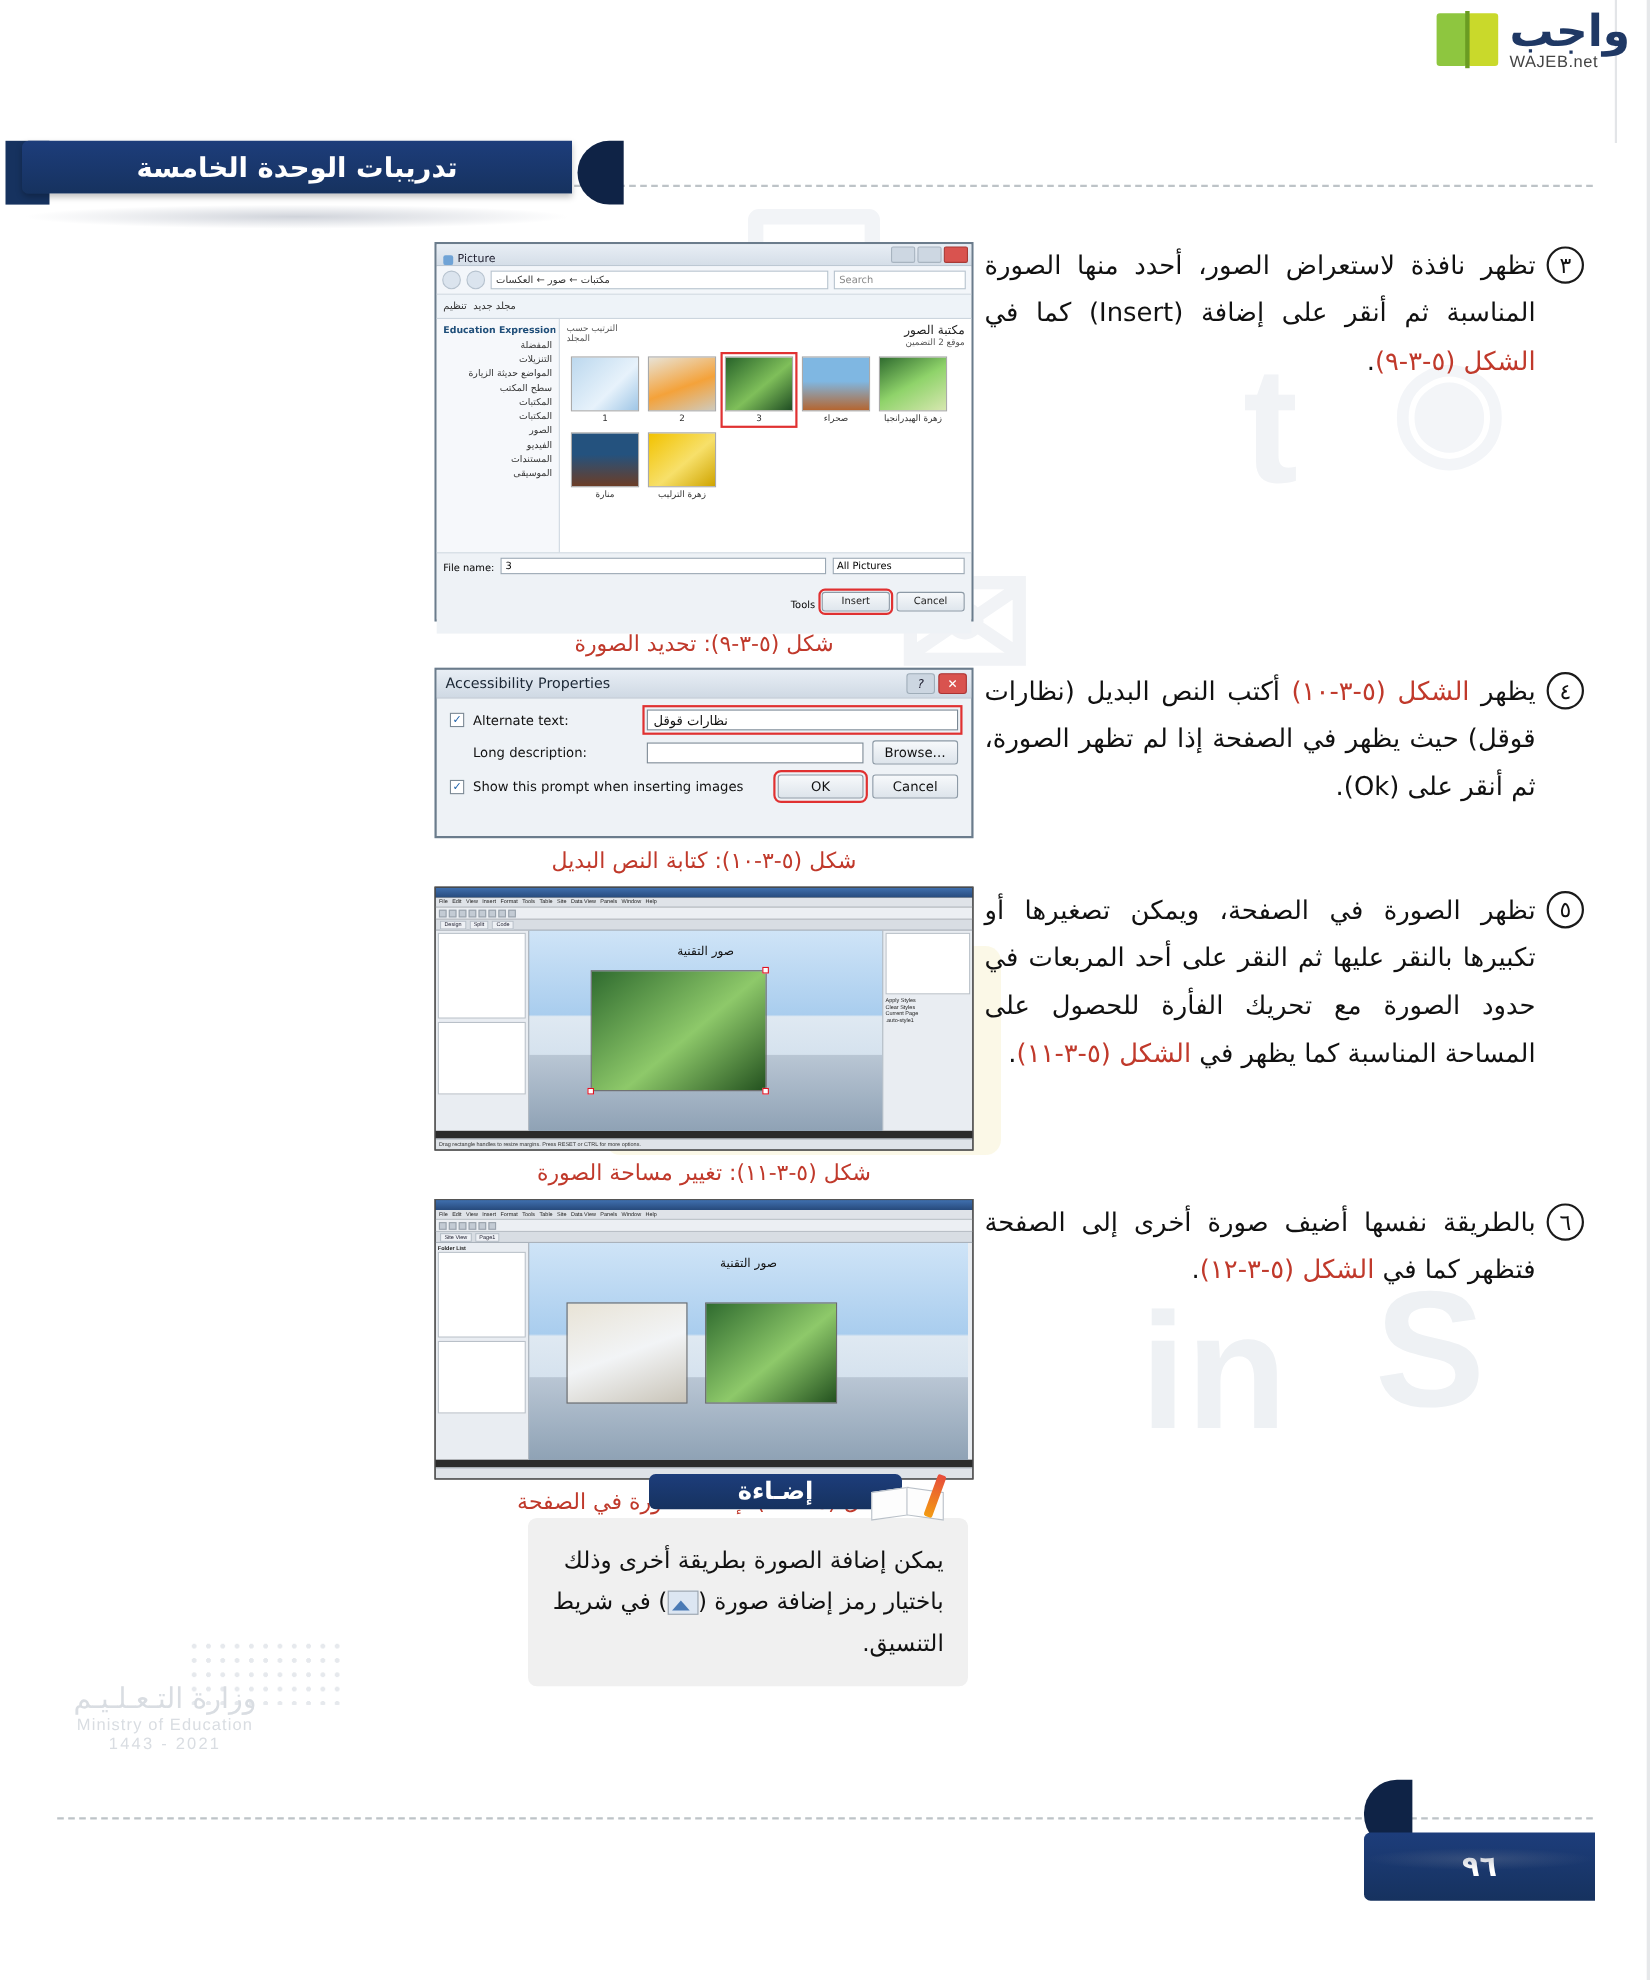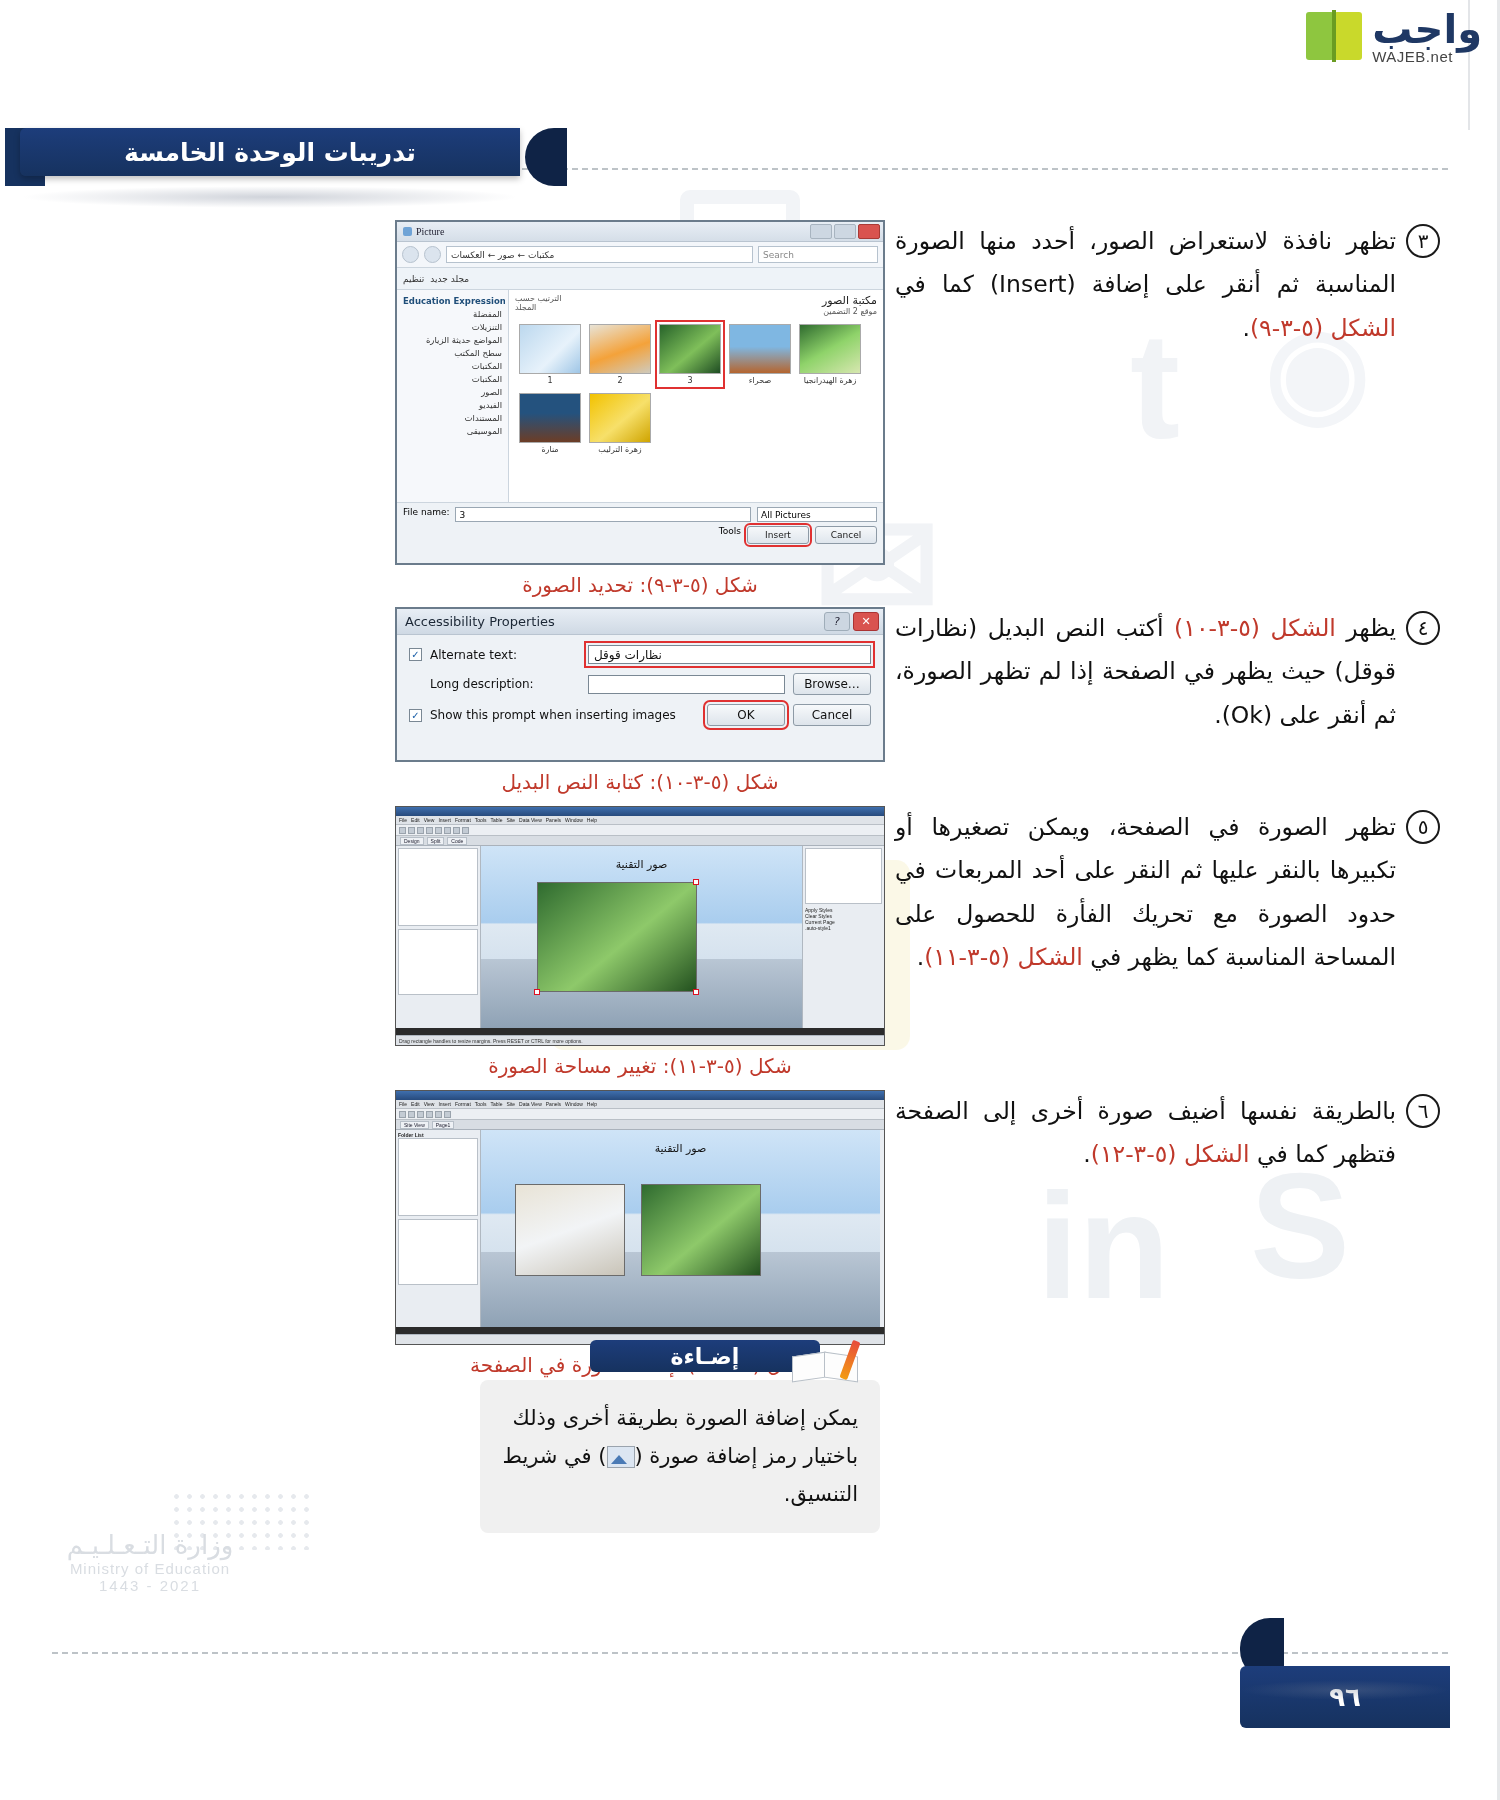--- a/index.html
+++ b/index.html
@@ -79,21 +79,21 @@
 
   .caption {
     text-align:center; color:#c0392b; font-size:20px; margin-top:8px;
     font-family:"DejaVu Sans", sans-serif;
   }
 
   
   .fig1 { width:490px; height:345px; border:2px solid #6b7c8c; background:#eef2f6;
           position:relative; direction:ltr; font-family:"DejaVu Sans", sans-serif;}
   .f1-title { height:20px; background:linear-gradient(180deg,#e8eef5,#d5dee8); border-bottom:1px solid #b9c4d0;
-              display:flex; align-items:center; padding-left:6px; font-size:10px; color:#223;font-family:Liberation Serif, serif; }
+              display:flex; align-items:flex-end; padding-left:6px; font-size:10px; color:#223; }
   .f1-title .dot { width:9px;height:9px;background:#6fa3d6;border-radius:2px;margin-right:4px;}
   .f1-winbtns { position:absolute; right:3px; top:2px; display:flex; gap:2px; }
   .f1-winbtns i { display:block; width:22px;height:15px;background:#cdd7e2;border:1px solid #a8b4c0;border-radius:2px;}
   .f1-winbtns i.close { background:#d9534f; border-color:#a83a36; }
   .f1-nav { height:26px; background:#f3f6fa; border-bottom:1px solid #ccd5de; display:flex; align-items:center; padding:0 5px; gap:5px;}
   .circ { width:17px;height:17px;border-radius:50%;background:#dbe4ee;border:1px solid #b6c2ce; }
   .addr { flex:1; height:17px; background:#fff; border:1px solid #b6c2ce; font-size:9px; color:#333;
           display:flex; align-items:center; padding:0 4px; }
   .srch { width:120px; height:17px; background:#fff; border:1px solid #b6c2ce; font-size:9px; color:#888;
           display:flex; align-items:center; padding:0 4px; }
@@ -106,21 +106,21 @@
   .f1-main { flex:1; background:#fff; position:relative; }
   .f1-mhead { display:flex; justify-content:space-between; padding:4px 6px; direction:rtl; }
   .f1-mhead .t1 { font-size:11px; color:#222; }
   .f1-mhead .t2 { font-size:8px; color:#555; }
   .thumbs { display:flex; flex-wrap:wrap; gap:8px; padding:4px 10px; }
   .th { width:62px; }
   .th .img { width:62px; height:50px; border:1px solid #aaa; }
   .th .lbl { font-size:8px; text-align:center; color:#333; margin-top:2px; direction:rtl;}
   .th.sel { outline:2px solid #e03131; outline-offset:2px; }
   .f1-foot { background:#eef2f6; border-top:1px solid #ccd5de; padding:4px 6px; font-size:9px; }
-  .f1-fr { display:flex; align-items:flex-start; gap:6px; margin-bottom:4px; }
+  .f1-fr { display:flex; align-items:flex-end; gap:6px; margin-bottom:16px; }
   .inp { height:15px; background:#fff; border:1px solid #9aa7b3; font-size:9px; padding:0 3px; display:flex; align-items:center;}
   .btn { height:18px; min-width:62px; background:linear-gradient(180deg,#f6f8fa,#dfe6ed); border:1px solid #8d9aa6;
          border-radius:3px; font-size:9px; display:flex; align-items:center; justify-content:center; color:#222;}
   .btn-hl { outline:2px solid #e03131; outline-offset:1px; }
 
   
   .fig2 { width:490px; height:155px; border:2px solid #6b7c8c; background:#eef2f6; position:relative;
           direction:ltr; font-family:"DejaVu Sans", sans-serif; }
   .f2-title { height:26px; background:linear-gradient(180deg,#e8eef5,#cfd9e4); border-bottom:1px solid #b9c4d0;
               display:flex; align-items:center; padding-left:8px; font-size:13px; color:#1b2735; font-weight:normal;}

